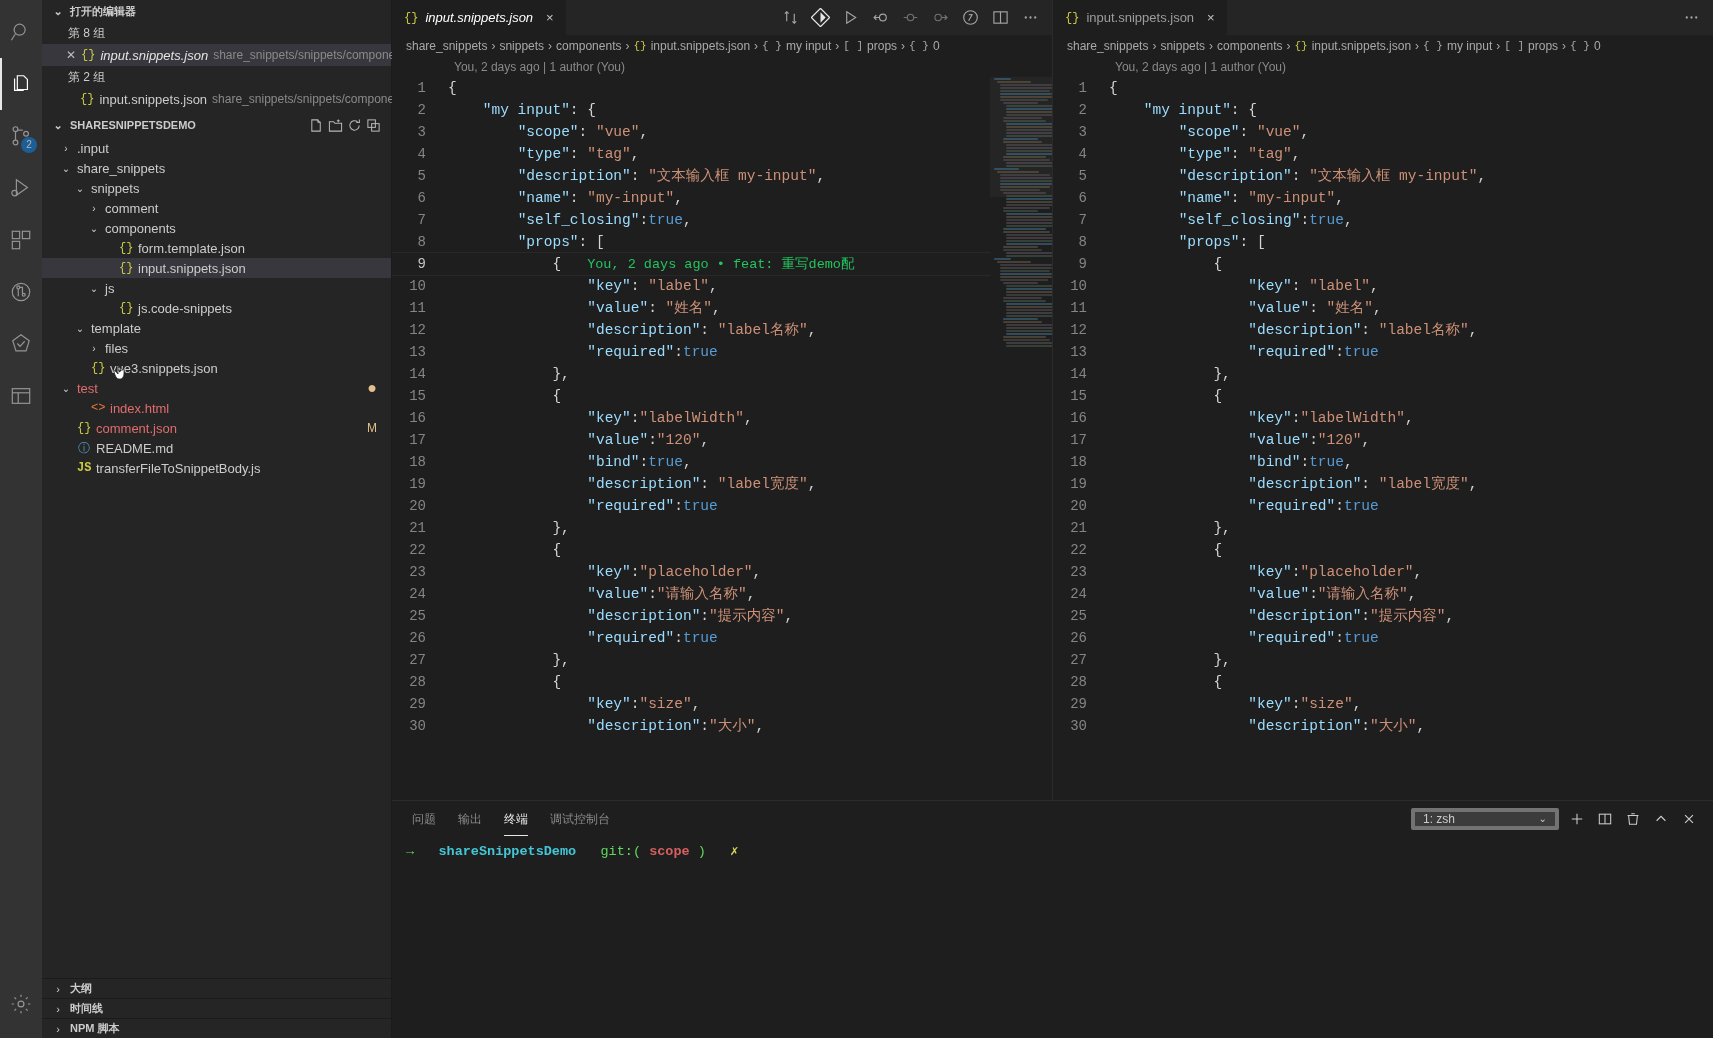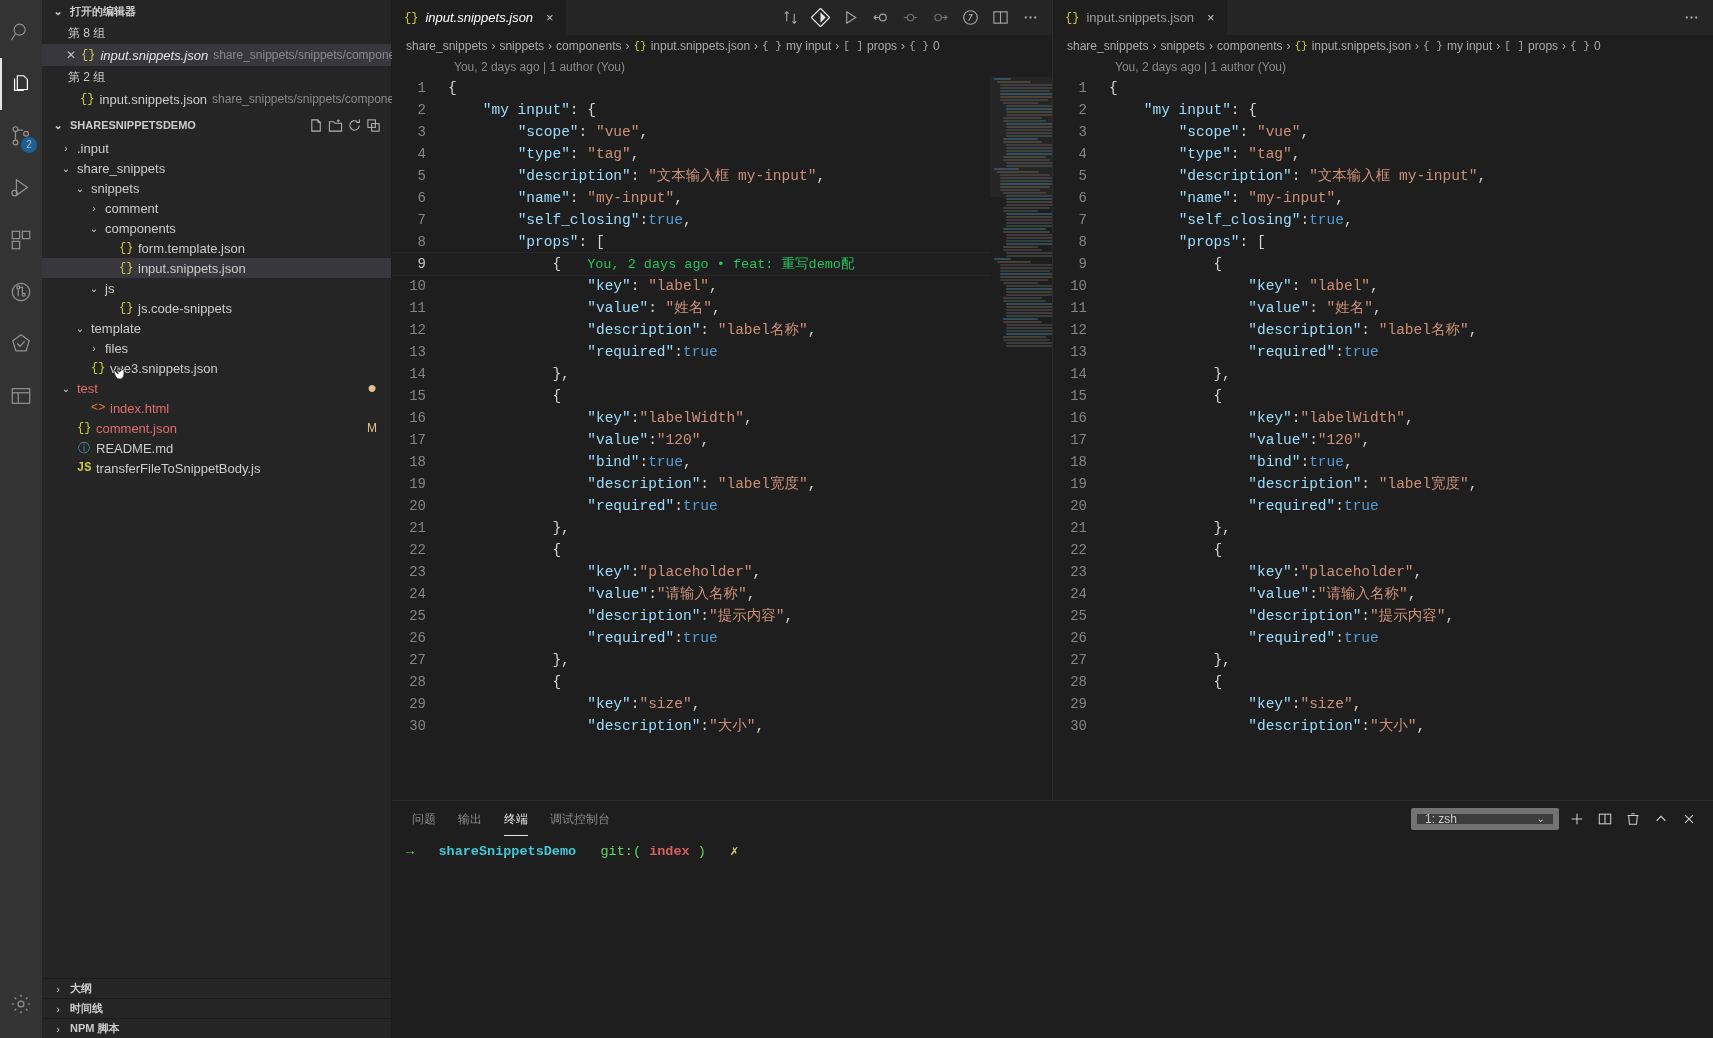--- a/index.html
+++ b/index.html
@@ -163,21 +163,21 @@
   .ptab{
     font-size:12px; color:#8a8a8a; margin-right:22px; padding:6px 0 4px; cursor:pointer;
     position:relative;
   }
   .ptab.active{ color:#e7e7e7; }
   .ptab.active::after{
     content:""; position:absolute; left:0; right:0; bottom:-4px; height:1px; background:#e7e7e7;
   }
   .panel-right{ margin-left:auto; display:flex; align-items:center; gap:8px; padding-right:14px; }
   .term-select{
-    background:#3c3c3c; border:6px solid #737373; color:#cccccc; font-size:12px;
+    background:#3c3c3c; border:4px solid #737373; color:#cccccc; font-size:12px;
     height:22px; width:148px; border-radius:2px; display:flex; align-items:center;
     padding:0 8px; cursor:pointer; position:relative;
   }
   .term-select .chev{ margin-left:auto; font-size:10px; color:#cccccc;}
   .picon{ width:20px; height:20px; display:flex; align-items:center; justify-content:center;
           color:#cccccc; cursor:pointer; font-size:14px; }
   .term-body{
     flex:1 1 auto; padding:6px 0 0 14px;
     font-family:"Liberation Mono", monospace; font-size:13.5px; line-height:20px;
   }
@@ -717,21 +717,21 @@
               </svg>
           </div>
         </div>
       </div>
       <div class="term-body">
         <span class="t-arrow">→</span>
         <span>&nbsp;</span>
         <span class="t-dir">shareSnippetsDemo</span>
         <span>&nbsp;</span>
         <span class="t-git">git:(</span>
-        <span class="t-branch">index</span>
+        <span class="t-branch">scope</span>
         <span class="t-git">)</span>
         <span>&nbsp;</span>
         <span class="t-x">✗</span>
       </div>
     </div>
   </div>
 </div>
 
 <svg class="cursor-glyph" viewBox="0 0 16 20">
   <path d="M5 1 v7 M5 5 c0-1 2-1 2 0 v3 M7 6 c0-1 2-1 2 0 v2 M9 7 c0-1 2-1 2 0 v3 c0 4 -2 6 -4 6 h-1 c-2 0 -3 -2 -4 -4 l-1 -3 c-.4 -1 1 -2 1.6 -.6 L5 11" fill="#ffffff" stroke="#2a2a2a" stroke-width=".8" stroke-linejoin="round"></path>

